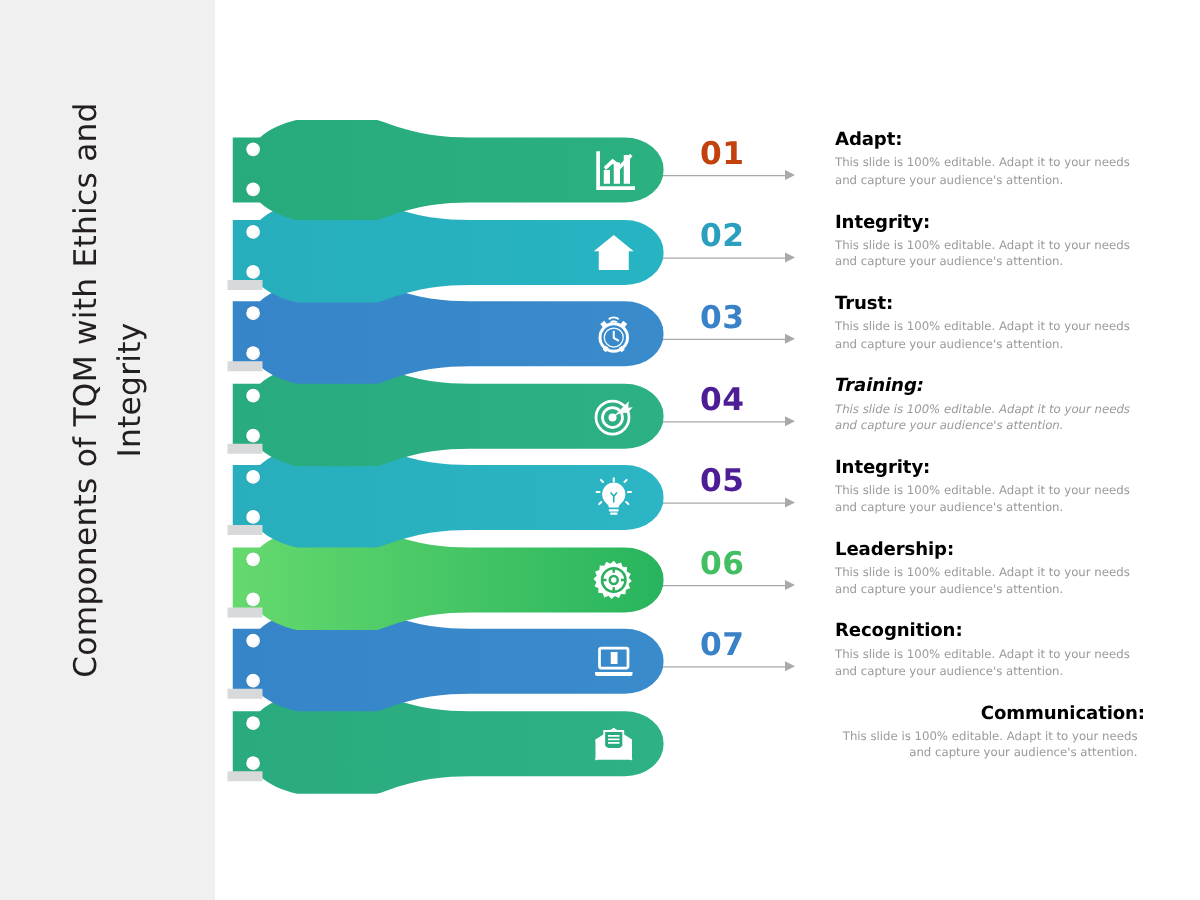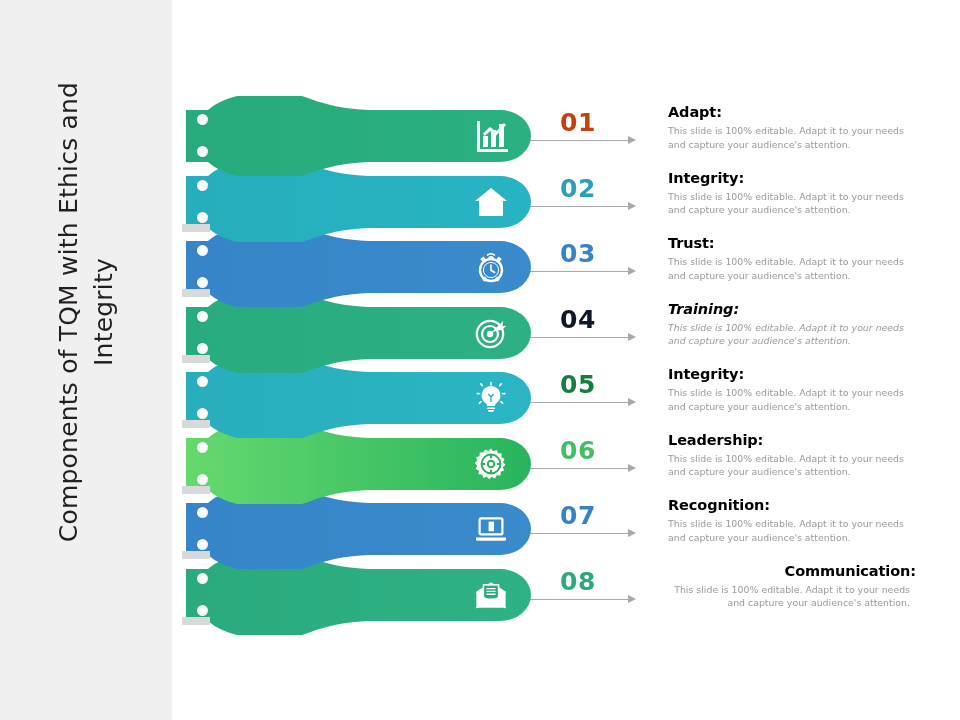--- a/index.html
+++ b/index.html
@@ -374,41 +374,36 @@
         <span class="num" style="color:#2a9fbe">02</span>
         <span class="arrow-line"></span>
         <span class="arrow-head"></span>
       </div>
       <div class="callout" style="top: 143px;">
         <span class="num" style="color:#3a82c8">03</span>
         <span class="arrow-line"></span>
         <span class="arrow-head"></span>
       </div>
       <div class="callout" style="top: 208.5px;">
-        <span class="num" style="color:#0f172a">04</span>
+        <span class="num" style="color:#4c1d95">04</span>
         <span class="arrow-line"></span>
         <span class="arrow-head"></span>
       </div>
       <div class="callout" style="top: 274px;">
-        <span class="num" style="color:#15803d">05</span>
+        <span class="num" style="color:#4c1d95">05</span>
         <span class="arrow-line"></span>
         <span class="arrow-head"></span>
       </div>
       <div class="callout" style="top: 339.5px;">
         <span class="num" style="color:#42bf63">06</span>
         <span class="arrow-line"></span>
         <span class="arrow-head"></span>
       </div>
       <div class="callout" style="top: 405px;">
         <span class="num" style="color:#3a82c8">07</span>
-        <span class="arrow-line"></span>
-        <span class="arrow-head"></span>
-      </div>
-      <div class="callout" style="top: 470.5px;">
-        <span class="num" style="color:#2ca97f">08</span>
         <span class="arrow-line"></span>
         <span class="arrow-head"></span>
       </div>
     </div>
 
   <div id="text-col">
       <div class="text-block" style="top: 0px;">
         <p class="tb-head">Adapt:</p>
         <p class="tb-body">This slide is 100% editable. Adapt it to your needs and capture your audience's attention.</p>
       </div>

